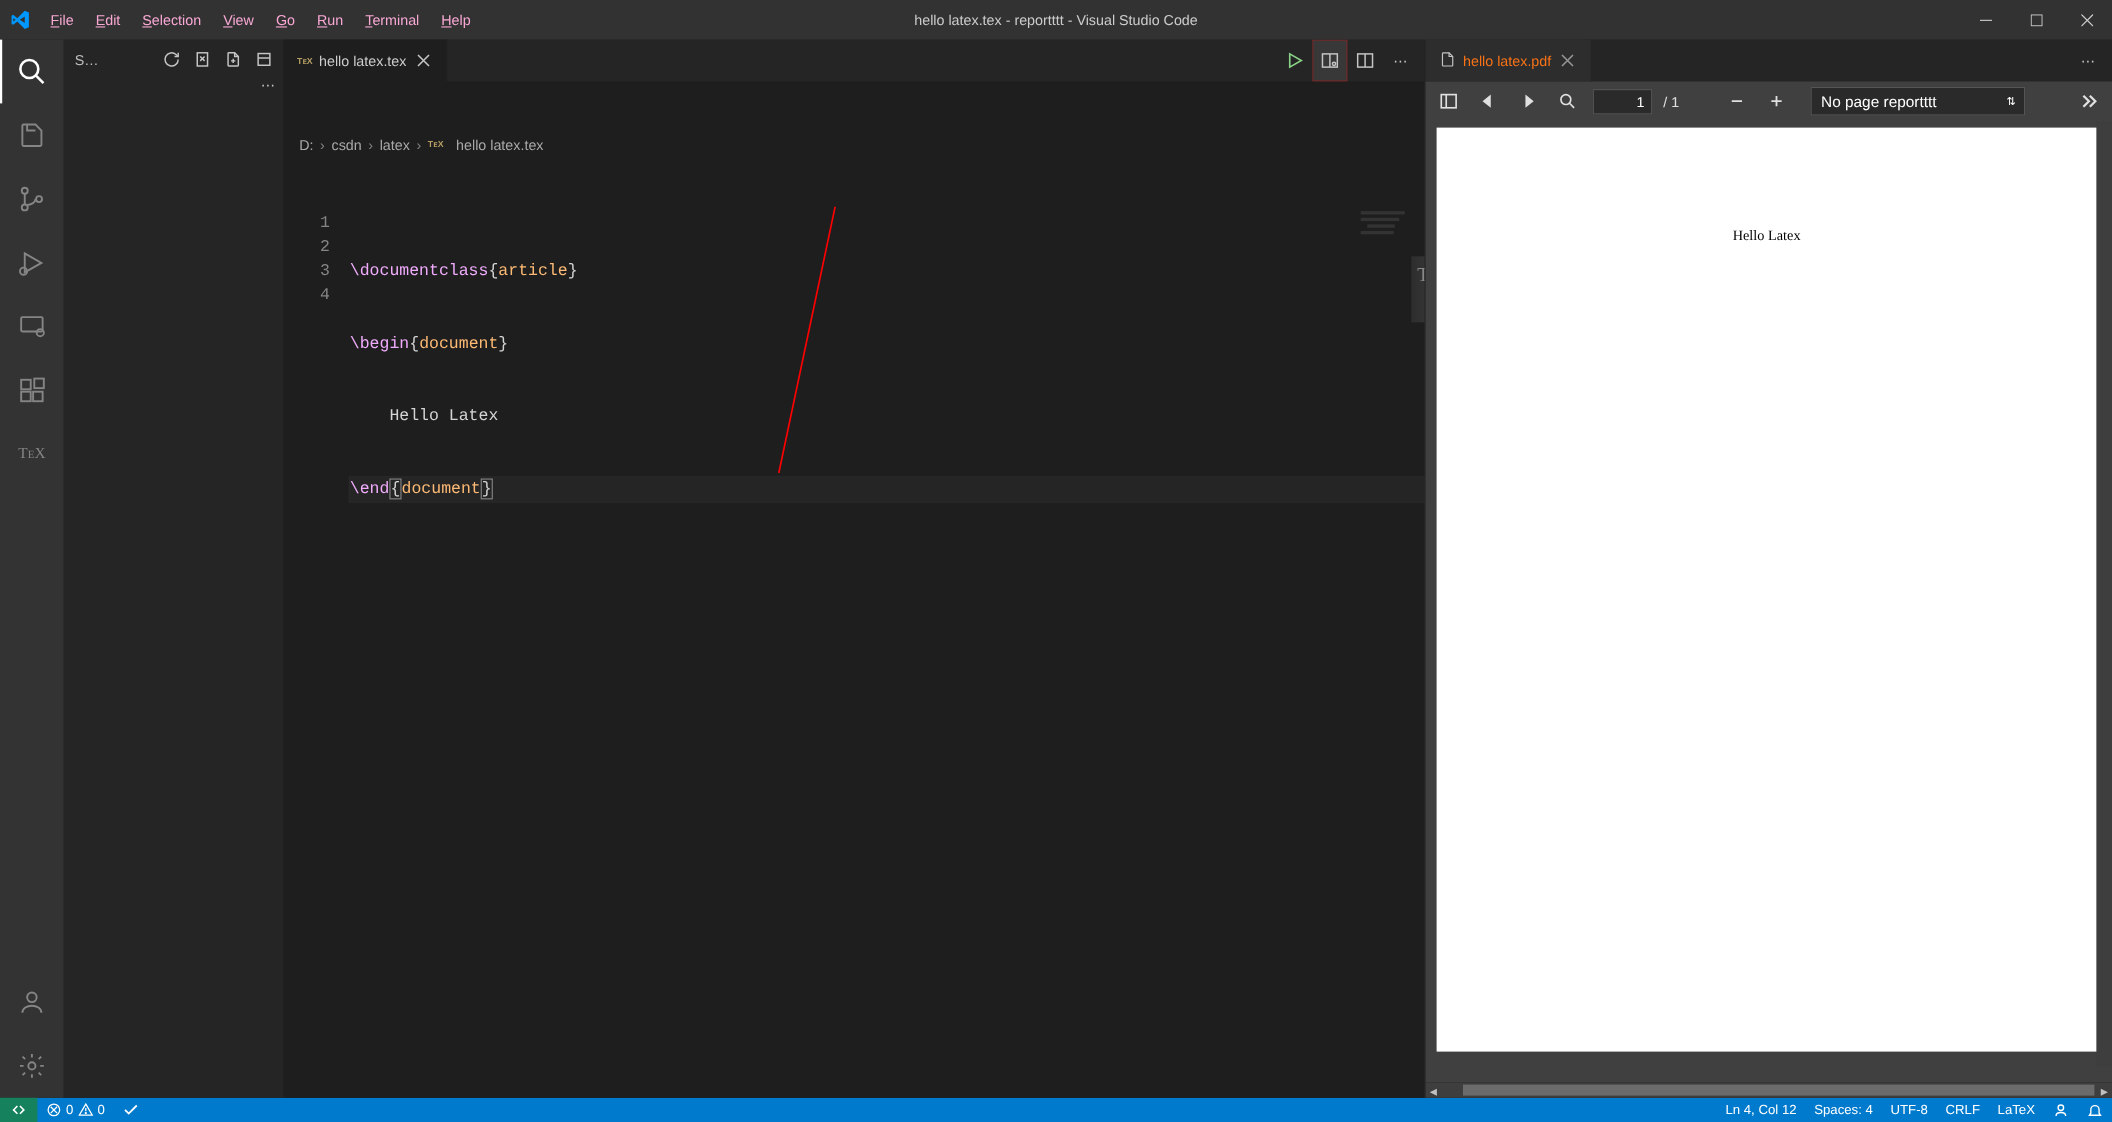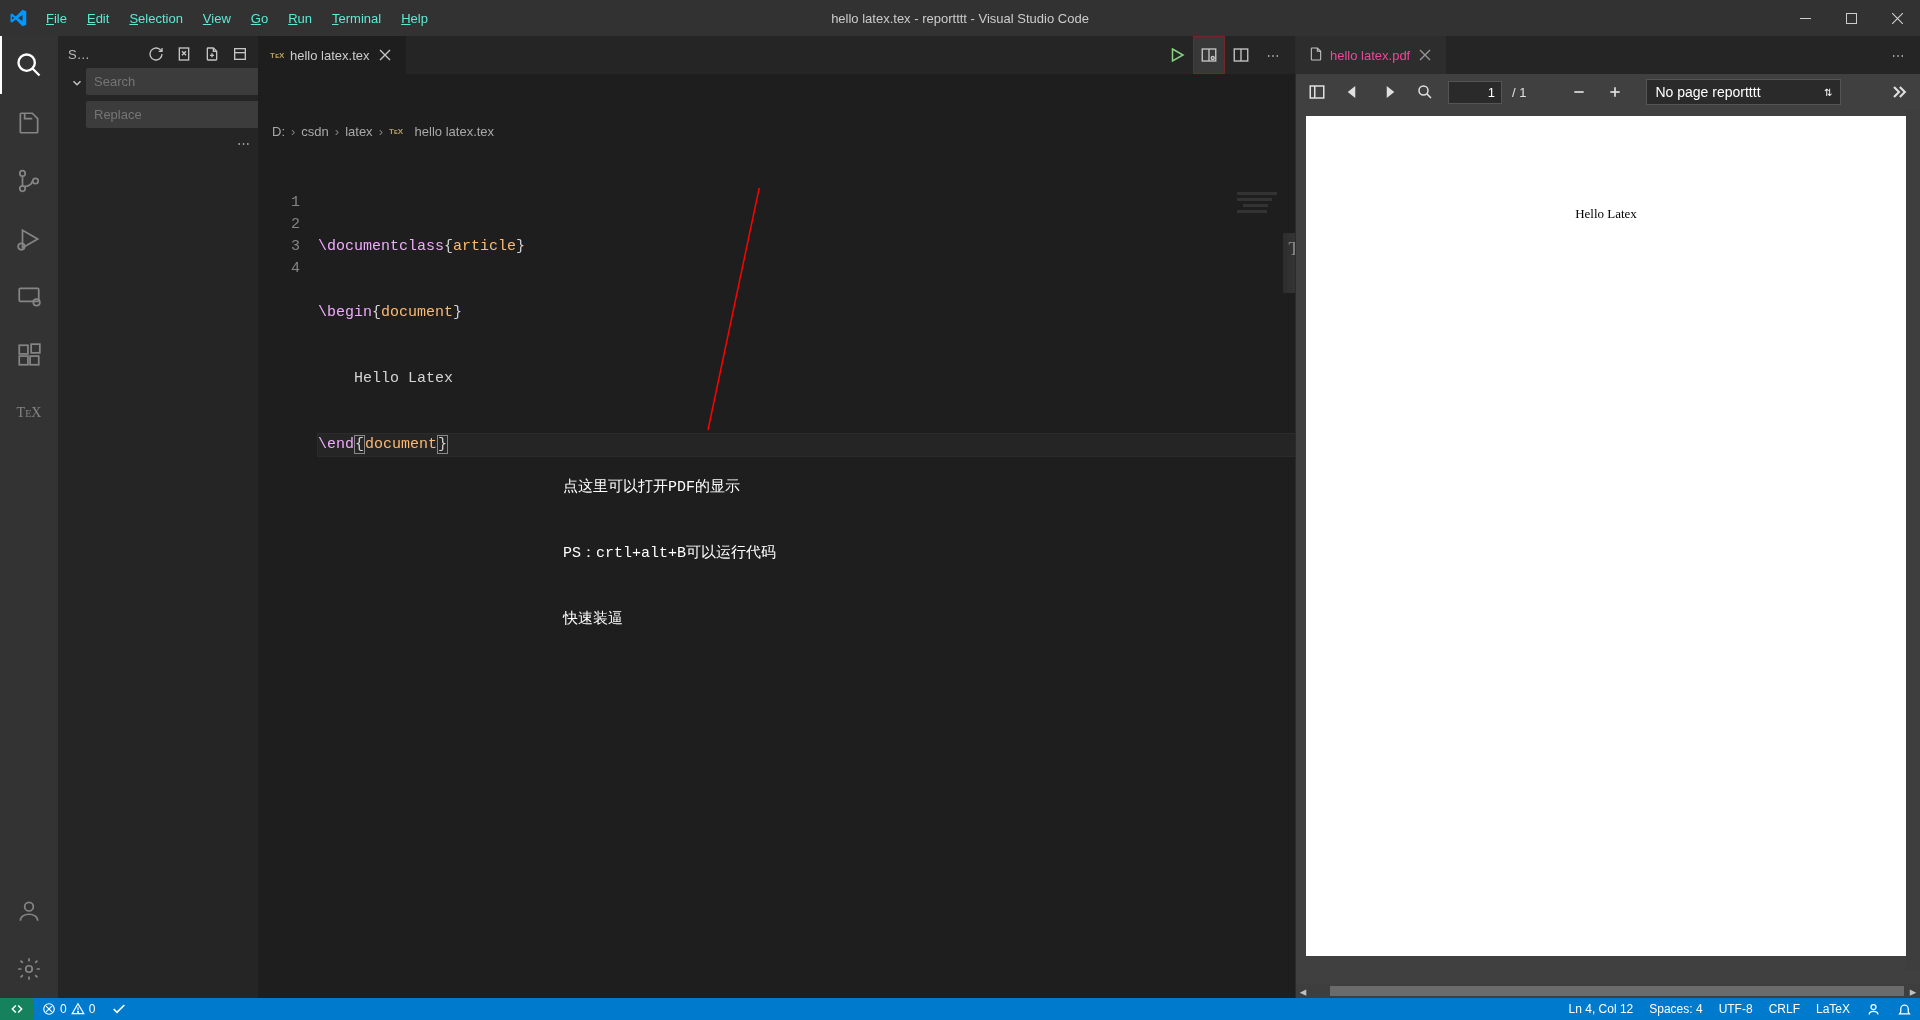--- a/index.html
+++ b/index.html
@@ -1,20 +1,20 @@
 <!DOCTYPE html>
 <html><head>
 <meta charset="utf-8">
 <style>
 * { margin: 0; padding: 0; box-sizing: border-box; }
 body { font-family: "Segoe UI", sans-serif; font-size: 13px; background: #1e1e1e; color: #cccccc; overflow: hidden; width: 1920px; height: 1020px; position: relative; }
 .titlebar { height: 36px; background: #323233; display: flex; align-items: center; position: relative; }
 .vscode-logo { width: 36px; height: 36px; display: flex; align-items: center; justify-content: center; }
 .menu-bar { display: flex; }
-.menu-item { padding: 0 10px; height: 36px; display: flex; align-items: center; color: #5eead4; cursor: pointer; position: relative; }
+.menu-item { padding: 0 10px; height: 36px; display: flex; align-items: center; color: #f9a8d4; cursor: pointer; position: relative; }
 .mnemonic { text-decoration: underline; }
 .window-title { position: absolute; left: 50%; transform: translateX(-50%); color: #cccccc; font-size: 13px; }
 .window-controls { margin-left: auto; display: flex; }
 .window-btn { width: 46px; height: 36px; display: flex; align-items: center; justify-content: center; cursor: pointer; }
 .main-container { display: flex; height: calc(100% - 36px - 22px); }
 .activity-bar { width: 58px; background: #333333; display: flex; flex-direction: column; }
 .activity-item { width: 58px; height: 58px; display: flex; align-items: center; justify-content: center; cursor: pointer; color: #858585; position: relative; }
 .activity-item.active { color: #ffffff; }
 .activity-item.active::before { content: ''; position: absolute; left: 0; top: 0; bottom: 0; width: 2px; background: #ffffff; }
 .activity-bottom { margin-top: auto; }
@@ -26,21 +26,21 @@
 .collapse-col { width: 18px; display: flex; flex-direction: column; padding-top: 8px; color: #c5c5c5; cursor: pointer; }
 .search-inputs { flex: 1; display: flex; flex-direction: column; gap: 6px; }
 .search-row { background: #3c3c3c; display: flex; align-items: center; border-radius: 2px; }
 .search-input { flex: 1; background: transparent; border: none; outline: none; color: #cccccc; padding: 6px 8px; font-size: 13px; font-family: inherit; }
 .search-opts { display: flex; gap: 2px; padding-right: 4px; }
 .opt-btn { width: 22px; height: 22px; display: flex; align-items: center; justify-content: center; font-size: 11px; color: #c5c5c5; cursor: pointer; border-radius: 2px; }
 .ellipsis-row { display: flex; justify-content: flex-end; padding: 2px 8px; color: #c5c5c5; cursor: pointer; }
 .editor-group { flex: 1; display: flex; flex-direction: column; background: #1e1e1e; min-width: 0; gap: 43px; }
 .tab-bar { height: 38px; background: #252526; display: flex; align-items: stretch; }
 .tab { background: #1e1e1e; display: flex; align-items: center; gap: 6px; padding: 0 12px; cursor: pointer; border-right: 1px solid #252526; position: relative; }
-.tab.inactive { background: #2d2d2d; color: #ec4899; }
+.tab.inactive { background: #2d2d2d; color: #f97316; }
 .tab-close { width: 18px; height: 18px; display: flex; align-items: center; justify-content: center; border-radius: 3px; }
 .tab-actions { margin-left: auto; display: flex; align-items: center; gap: 0; padding-right: 6px; }
 .tab-act-btn { width: 32px; height: 38px; display: flex; align-items: center; justify-content: center; color: #c5c5c5; cursor: pointer; }
 .tab-act-btn.run { color: #89d185; }
 .tab-act-btn.highlighted { background: #383838; border: 1px solid rgba(255,0,0,0.3); }
 .breadcrumb { height: 28px; display: flex; align-items: center; padding: 0 14px; gap: 6px; font-size: 13px; color: #a9a9a9; background: #1e1e1e; }
 .breadcrumb-sep { color: #808080; }
 .breadcrumb-item { display: flex; align-items: center; gap: 4px; cursor: pointer; }
 .editor-body { flex: 1; display: flex; position: relative; overflow: hidden; }
 .gutter { width: 60px; text-align: right; padding: 4px 18px 0 0; color: #858585; font-family: Consolas, 'Courier New', monospace; font-size: 15px; line-height: 22px; }
@@ -212,49 +212,20 @@
             <path d="M14 3v5h5M12 11v6M9 14h6"></path>
           </svg>
         </div>
       <div class="search-header-btn">
           <svg width="16" height="16" viewBox="0 0 24 24" fill="none" stroke="currentColor" stroke-width="2">
             <rect x="4" y="4" width="16" height="16"></rect>
             <line x1="4" y1="10" x2="20" y2="10"></line>
           </svg>
         </div>
     </div>
-    <div class="search-body">
-      <div class="collapse-col">
-        <svg width="14" height="14" viewBox="0 0 24 24" fill="none" stroke="currentColor" stroke-width="2.5">
-            <polyline points="6 9 12 15 18 9"></polyline>
-          </svg>
-      </div>
-      <div class="search-inputs">
-        <div class="search-row">
-          <input class="search-input" placeholder="Search" style="">
-          <div class="search-opts">
-            <div class="opt-btn">Aa</div>
-            <div class="opt-btn" style="text-decoration:underline;">Ab</div>
-            <div class="opt-btn">.*</div>
-          </div>
-        </div>
-        <div class="search-row">
-          <input class="search-input" placeholder="Replace" style="">
-          <div class="search-opts">
-            <div class="opt-btn">AB</div>
-            <div class="opt-btn">
-                <svg width="14" height="14" viewBox="0 0 24 24" fill="none" stroke="currentColor" stroke-width="2">
-                  <rect x="3" y="8" width="10" height="10"></rect>
-                  <rect x="11" y="4" width="10" height="10"></rect>
-                </svg>
-              </div>
-          </div>
-        </div>
-      </div>
-    </div>
     <div class="ellipsis-row">⋯</div>
   </div>
 
   <div class="editor-group">
     <div class="tab-bar">
       <div class="tab">
         <span class="tex-badge">TᴇX</span>
         <span>hello latex.tex</span>
         <span class="tab-close">
             <svg width="12" height="12" viewBox="0 0 12 12">
@@ -299,25 +270,20 @@
         <div>2</div>
         <div>3</div>
         <div>4</div>
       </div>
       <div class="code-area">
         <div class="code-line"><span class="tk-cmd">\documentclass</span><span class="tk-brace">{</span><span class="tk-str">article</span><span class="tk-brace">}</span></div>
         <div class="code-line"><span class="tk-cmd">\begin</span><span class="tk-brace">{</span><span class="tk-str">document</span><span class="tk-brace">}</span></div>
         <div class="code-line"><span class="tk-txt">    Hello Latex</span></div>
         <div class="code-line current"><span class="tk-cmd">\end</span><span class="tk-brace tk-match">{</span><span class="tk-str">document</span><span class="tk-brace tk-match">}</span></div>
 
-        <div class="annotation" style="left:245px; top:245px;">
-          <div>点这里可以打开PDF的显示</div>
-          <div>PS：crtl+alt+B可以运行代码</div>
-          <div>快速装逼</div>
-        </div>
         <svg class="arrow-svg" style="left:380px; top:-28px;" width="80" height="280" viewBox="0 0 80 280">
           <defs>
               <marker id="ah" markerWidth="10" markerHeight="10" refX="5" refY="3" orient="auto">
                 <polygon points="0 0, 10 3, 0 6" fill="#ff0000"></polygon>
               </marker>
             </defs>
           <line x1="10" y1="270" x2="65" y2="10" stroke="#ff0000" stroke-width="1.5" marker-end="url(#ah)"></line>
         </svg>
       </div>
       <div class="minimap">

